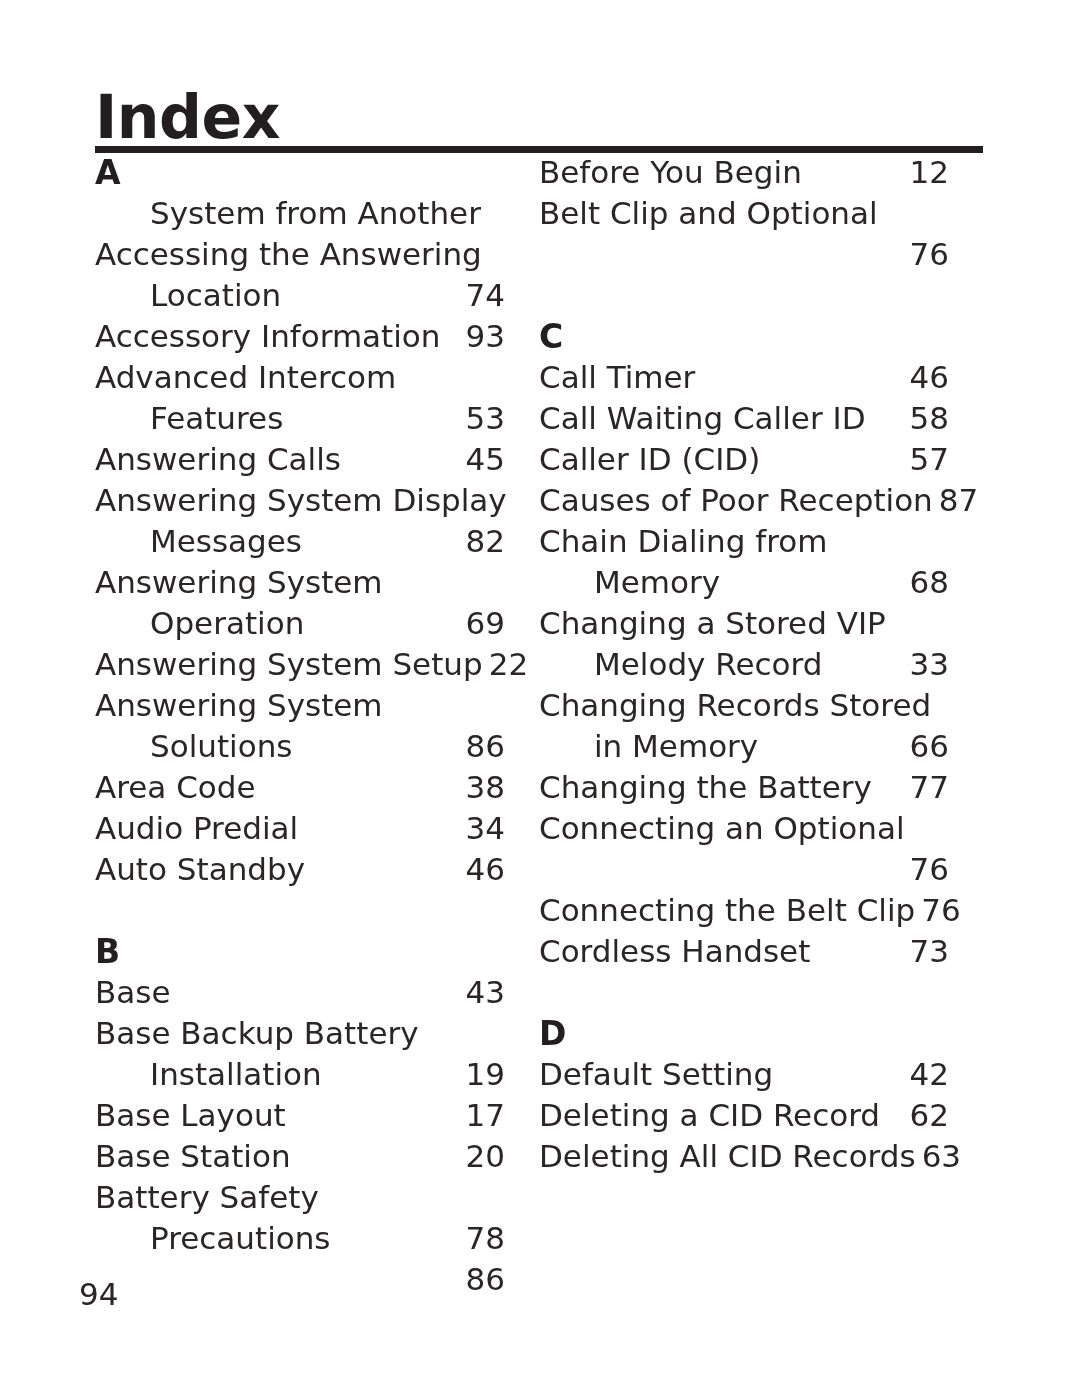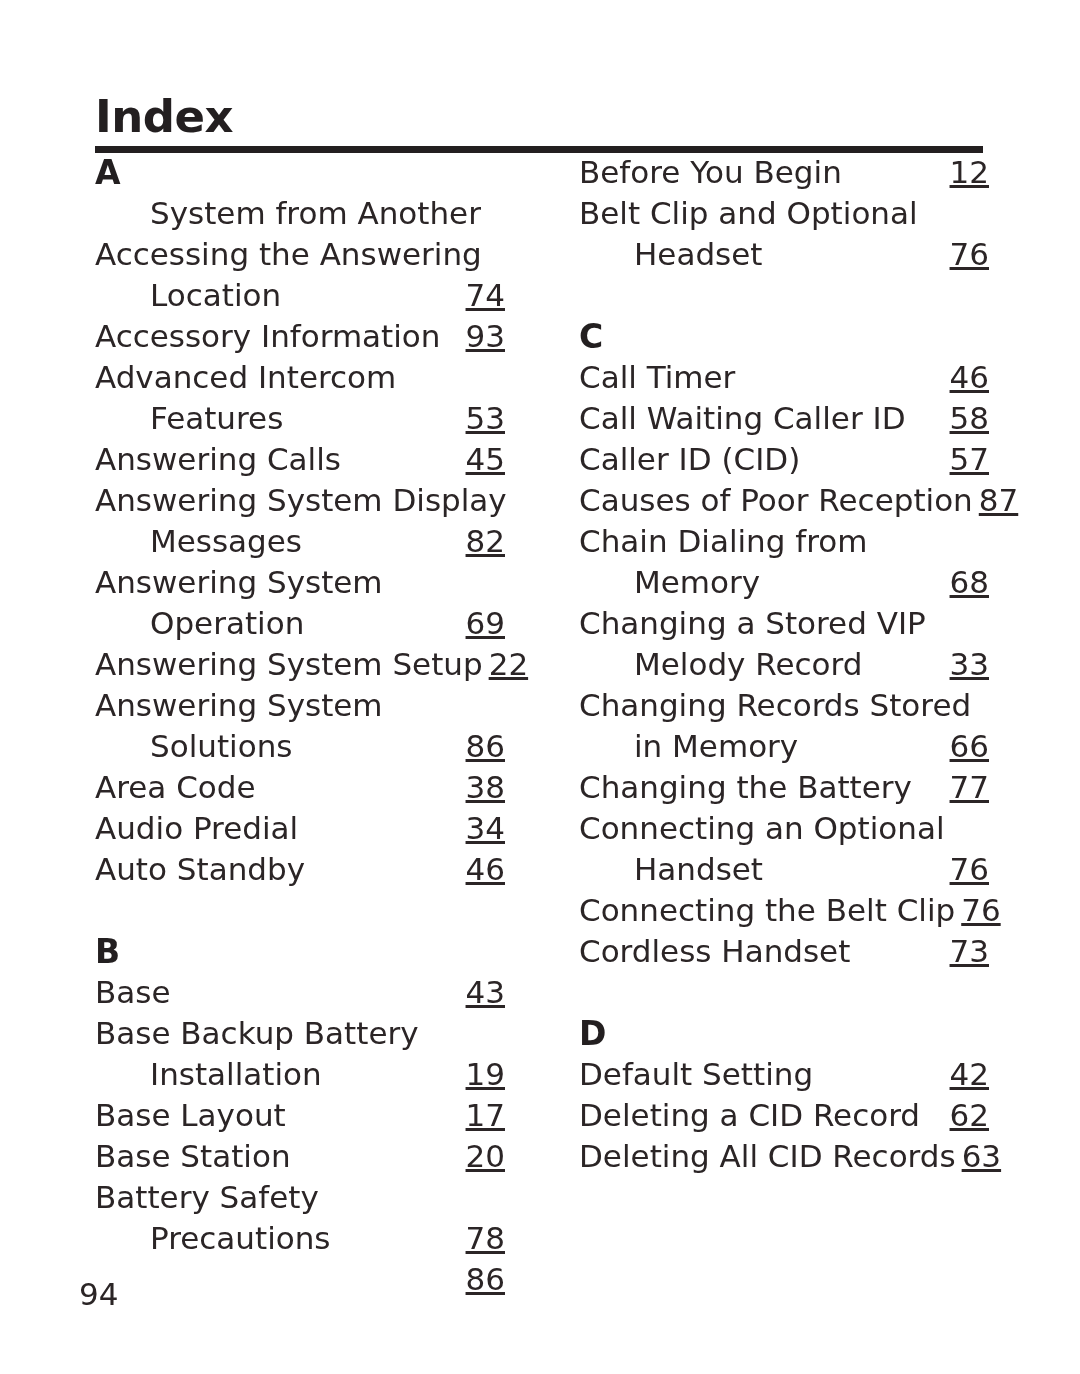--- a/index.html
+++ b/index.html
@@ -18,21 +18,21 @@
   }
 
   
   .title-block {
     position: absolute;
     left: 95px;
     top: 92px;
     width: 890px;
   }
   .index-title {
-    font-size: 45px;
+    font-size: 60px;
     font-weight: bold;
     line-height: 50px;
     letter-spacing: -0.5px;
     color: #231f20;
     margin: 0;
   }
   .title-rule {
     margin-top: 4px;
     width: 888px;
     height: 7px;
@@ -48,21 +48,21 @@
     display: flex;
   }
   .col {
     position: relative;
   }
   .col-left {
     margin-left: 95px;
     width: 410px;
   }
   .col-right {
-    margin-left: 74px;
+    margin-left: 34px;
     width: 410px;
   }
 
   
   .section-letter {
     font-size: 33px;
     font-weight: bold;
     line-height: 41px;
     color: #231f20;
     margin: 0;
@@ -86,21 +86,20 @@
     flex: 0 1 auto;
     overflow: visible;
   }
   .entry .spacer {
     flex: 1 1 auto;
     min-width: 6px;
   }
   .entry .pagenum {
     flex: 0 0 auto;
     text-align: right;
-    text-decoration: underline;
   }
   .entry.cont .label {
     padding-left: 55px;
   }
 
   
   .folio {
     position: absolute;
     left: 79px;
     top: 1274px;
@@ -244,21 +243,20 @@
         <div class="entry">
           <span class="label">Before You Begin</span>
           <span class="spacer"></span>
           <span class="pagenum">12</span>
         </div>
         <div class="entry nonum">
           <span class="label">Belt Clip and Optional</span>
           <span class="spacer"></span>
         </div>
         <div class="entry cont">
-          <span class="label">Headset</span>
           <span class="spacer"></span>
           <span class="pagenum">76</span>
         </div>
         <div class="section-letter spaced">C</div>
         <div class="entry">
           <span class="label">Call Timer</span>
           <span class="spacer"></span>
           <span class="pagenum">46</span>
         </div>
         <div class="entry">
@@ -306,21 +304,20 @@
         <div class="entry">
           <span class="label">Changing the Battery</span>
           <span class="spacer"></span>
           <span class="pagenum">77</span>
         </div>
         <div class="entry nonum">
           <span class="label">Connecting an Optional</span>
           <span class="spacer"></span>
         </div>
         <div class="entry cont">
-          <span class="label">Handset</span>
           <span class="spacer"></span>
           <span class="pagenum">76</span>
         </div>
         <div class="entry">
           <span class="label">Connecting the Belt Clip</span>
           <span class="spacer"></span>
           <span class="pagenum">76</span>
         </div>
         <div class="entry">
           <span class="label">Cordless Handset</span>

